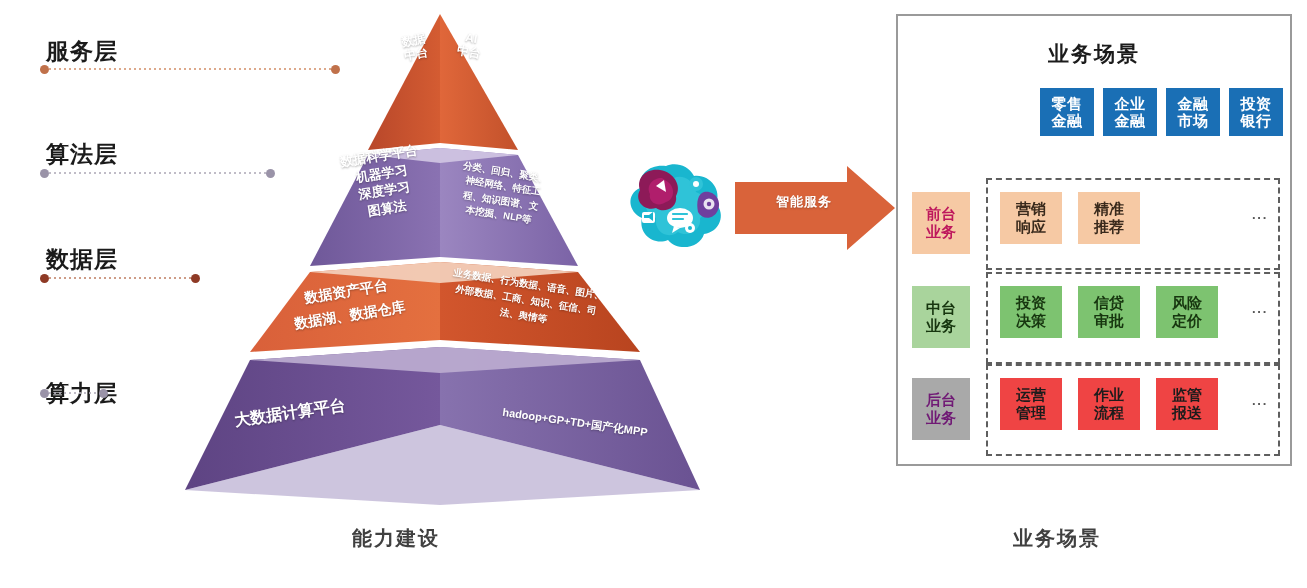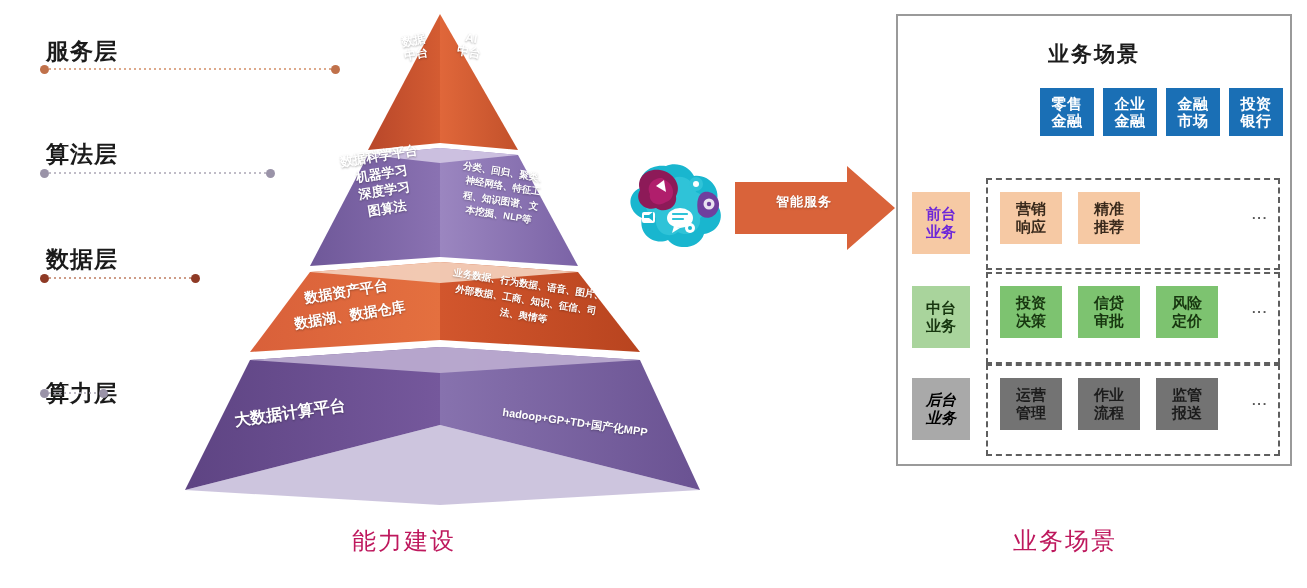--- a/index.html
+++ b/index.html
@@ -102,29 +102,29 @@
     display:flex;flex-direction:column;align-items:center;justify-content:center;
     font-size:15px;font-weight:bold;line-height:1.2;white-space:pre-line;
   }
   .ellipsis{
     position:absolute;right:10px;top:30px;
     font-size:13px;font-weight:bold;color:#555;letter-spacing:1px;
   }
 
   
   .c-orange{background:#f6c9a4;color:#3a2a1c;}
-  .c-orange-tag{background:#f6c9a4;color:#6d28d9;text-align:center;}
+  .c-orange-tag{background:#f6c9a4;color:#be185d;text-align:center;}
   .c-green{background:#7dc370;color:#17360f;}
   .c-green-tag{background:#a9d49c;color:#17360f;}
-  .c-gray{background:#737373;color:#1c1c1c;}
-  .c-gray-tag{background:#a9a9a9;color:#000000;font-style:italic;}
+  .c-gray{background:#ef4444;color:#1c1c1c;}
+  .c-gray-tag{background:#a9a9a9;color:#701a75;}
 
   
   .caption{
-    position:absolute;font-size:24px;font-weight:normal;color:#be185d;
+    position:absolute;font-size:20px;font-weight:bold;color:#404040;
     letter-spacing:2px;white-space:nowrap;
   }
 </style>
 </head>
 <body>
 
 <div id="stage">
 
   <div class="layer-label" style="left:46px;top:36px;">服务层</div>
   <div class="connector" style="left:40px;top:64px;width:300px;color:#d79a76;">

